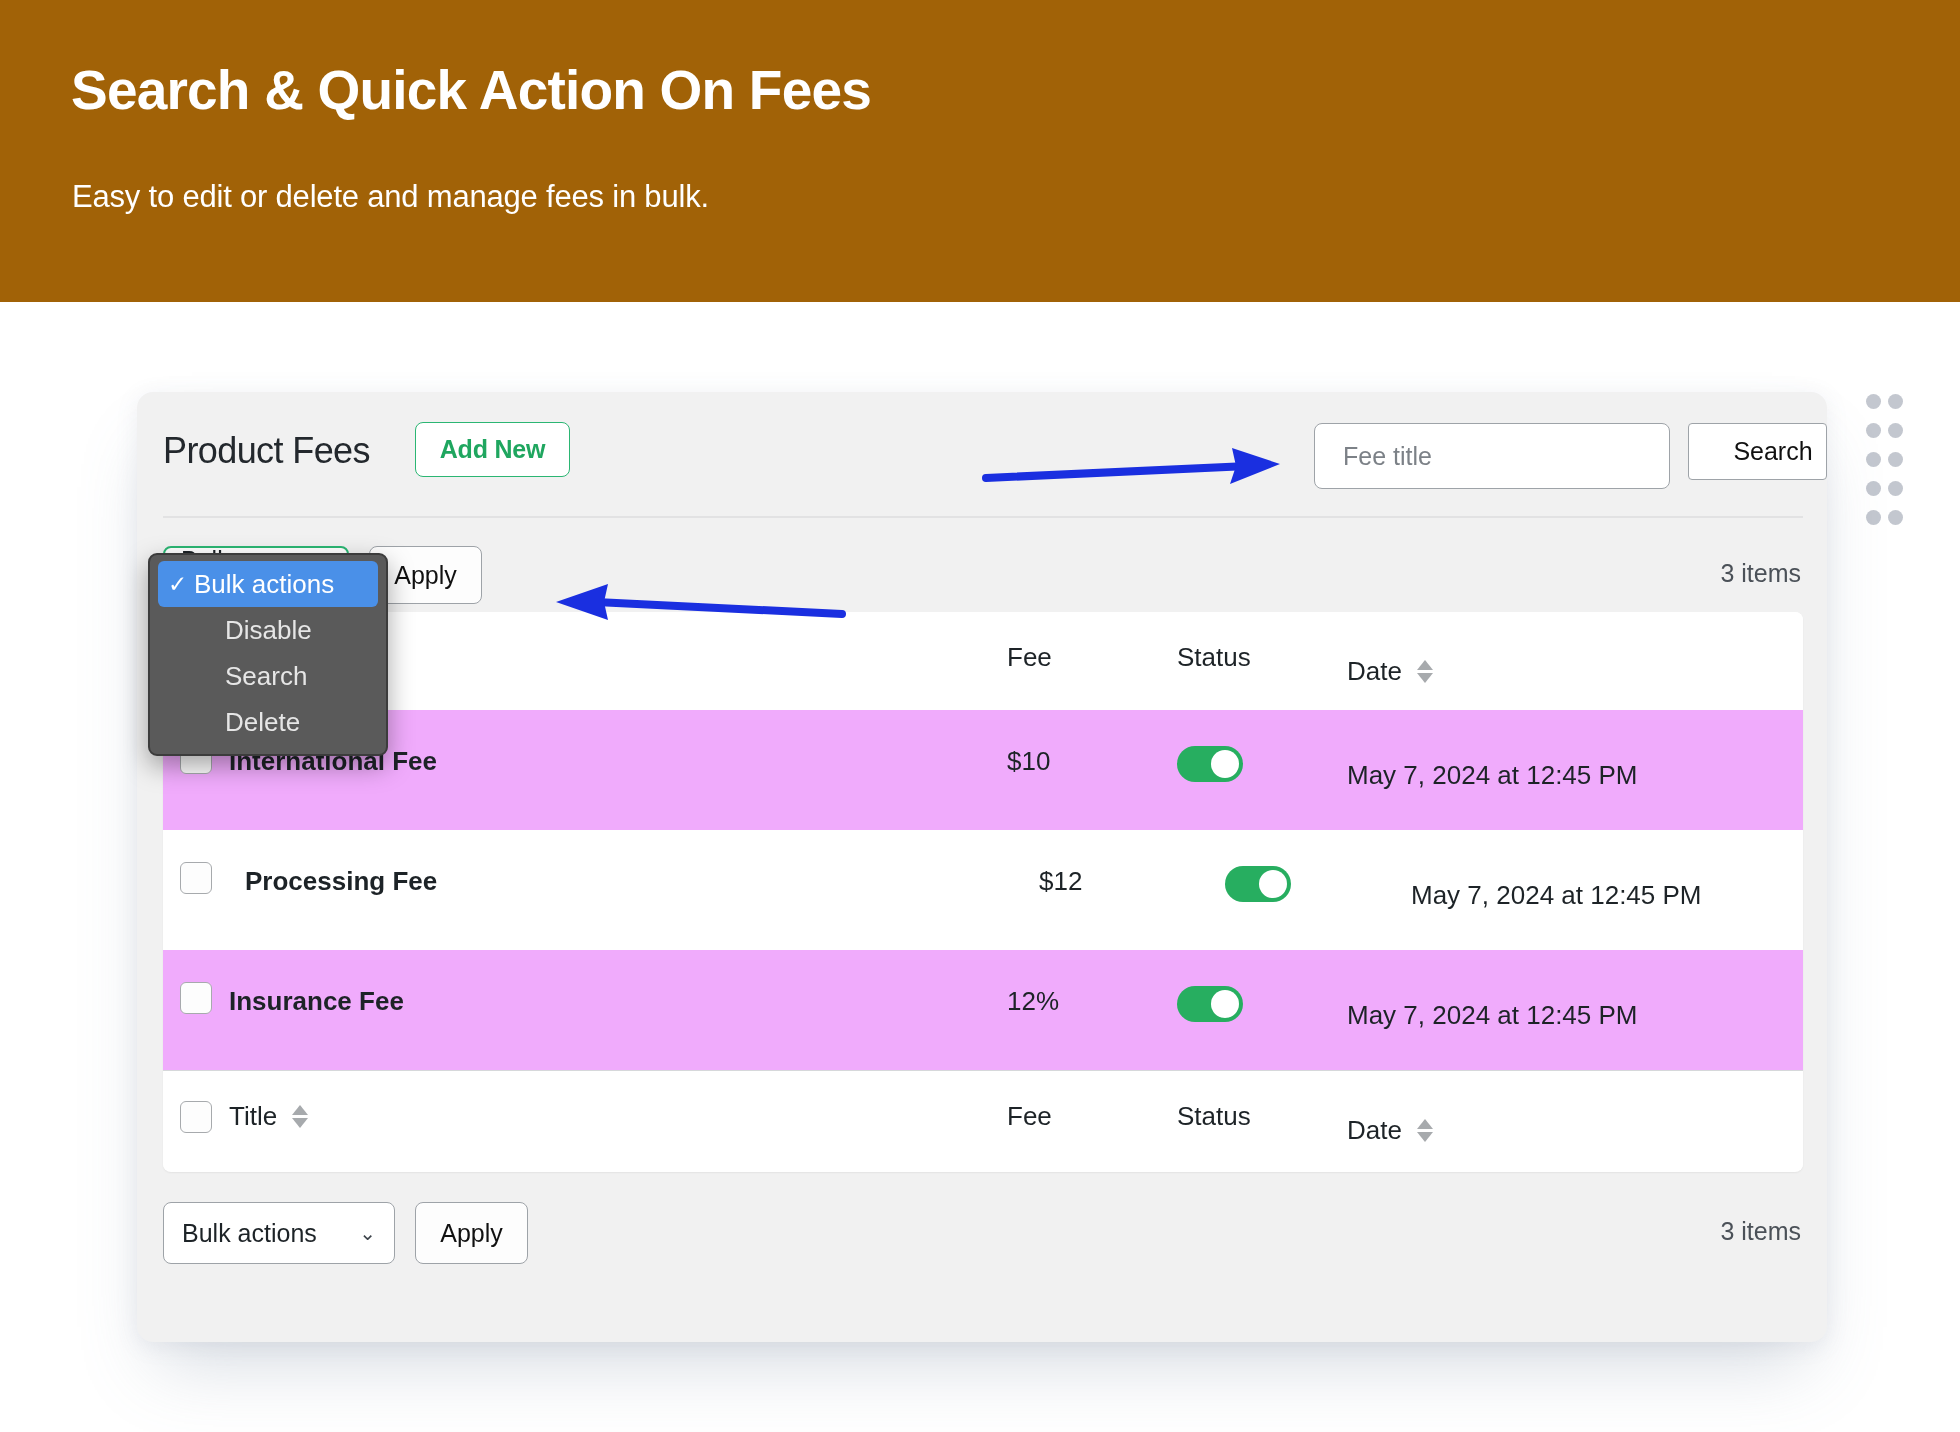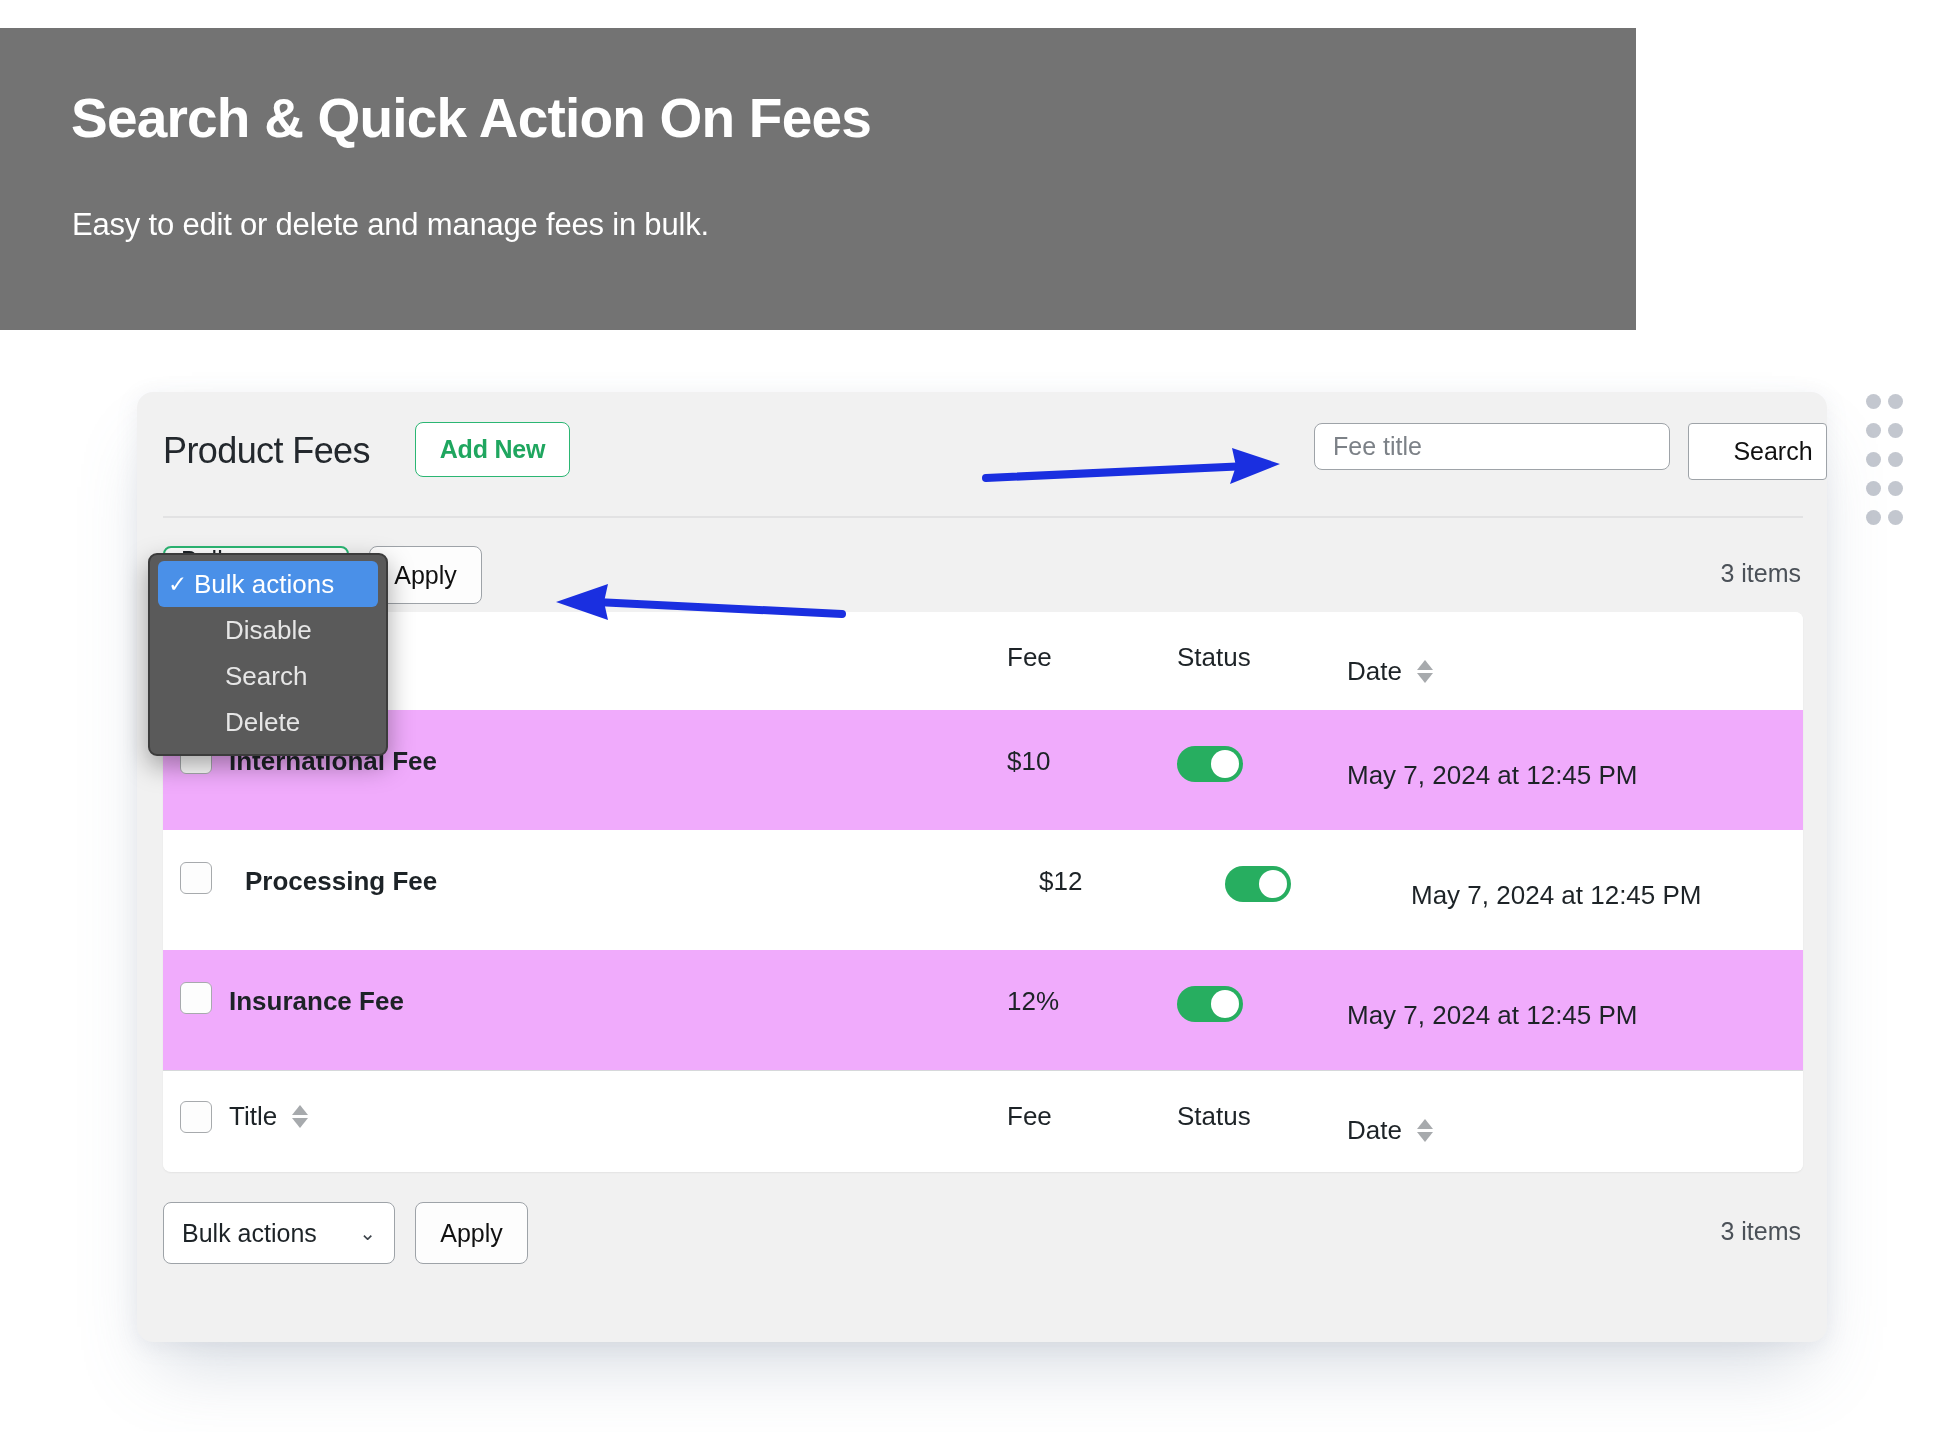--- a/index.html
+++ b/index.html
@@ -8,23 +8,22 @@
     height: 1432px;
     background: #ffffff;
     font-family: "Liberation Sans", sans-serif;
     overflow: hidden;
   }
   .page { position: relative; width: 1960px; height: 1432px; background: #ffffff; }
 
   
   .hero {
     position: absolute; left: 0; top: 0;
-    width: 1636px; height: 302px;
-    background: #737373;
-    margin-top: 28px;
+    width: 1960px; height: 302px;
+    background: #a16207;
   }
   .hero-title {
     position: absolute; left: 71px; top: 62px;
     font-size: 55px; font-weight: 700; color: #ffffff;
     letter-spacing: -0.8px; line-height: 1.05;
   }
   .hero-sub {
     position: absolute; left: 72px; top: 179px;
     font-size: 31px; font-weight: 400; color: #ffffff;
     letter-spacing: -0.2px;
@@ -67,26 +66,26 @@
     border: 1.6px solid #2bb673; border-radius: 8px;
     background: #ffffff; color: #1fa65f;
     font-size: 25px; font-weight: 600;
     font-family: "Liberation Sans", sans-serif;
     cursor: pointer;
     display:flex; align-items:center; justify-content:center;
     letter-spacing: -0.2px;
   }
   .search-input {
     position: absolute; left: 1177px; top: 31px;
-    width: 356px; height: 47px;
+    width: 356px; height: 66px;
     border: 1.6px solid #9ea3a8; border-radius: 8px;
     background: #ffffff;
     font-size: 25px; color: #2b2b2b;
     font-family: "Liberation Sans", sans-serif;
-    padding: 0 18px;
+    padding: 0 28px;
     outline: none;
   }
   .search-input::placeholder { color: #7c8187; }
   .search-btn {
     position: absolute; left: 1551px; top: 31px;
     width: 139px; height: 57px;
     border: 1.6px solid #9ea3a8; border-radius: 4px;
     background: #ffffff; color: #111;
     font-size: 25px; font-weight: 400;
     font-family: "Liberation Sans", sans-serif;

